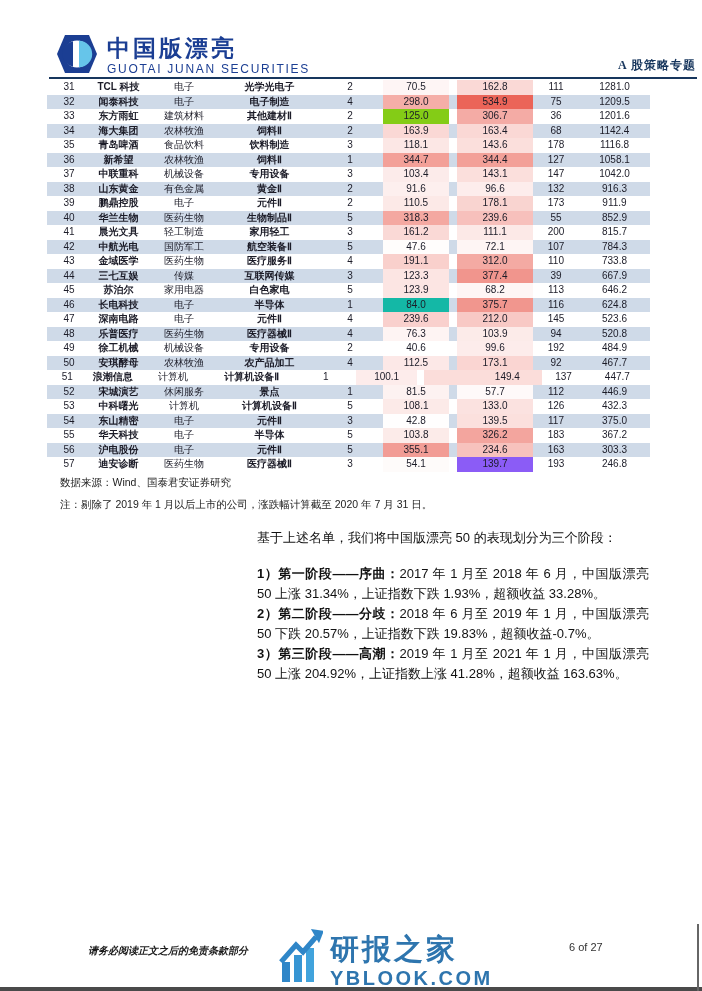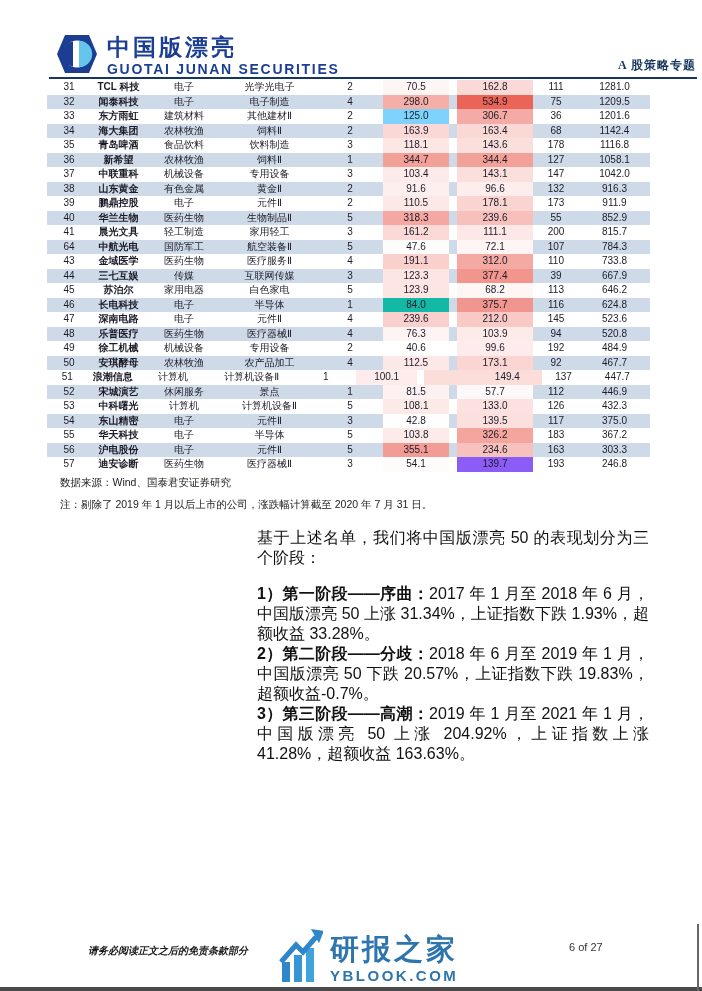--- a/index.html
+++ b/index.html
@@ -3,57 +3,57 @@
 <meta charset="utf-8">
 <style>
   html,body{margin:0;padding:0;background:#ffffff;}
   .page{position:relative;width:702px;height:991px;background:#ffffff;overflow:hidden;
         font-family:"Liberation Sans",sans-serif;color:#1c1c28;}
 
   
   .brand{position:absolute;left:56px;top:34px;display:flex;align-items:center;gap:9px;}
   .brand-txt{display:flex;flex-direction:column;}
   .brand-cn{font-size:23px;font-weight:bold;color:#1b3e93;letter-spacing:3px;line-height:1.05;}
-  .brand-en{font-size:14px;font-weight:bold;color:#1b3e93;letter-spacing:1.7px;margin-top:2px;text-align:right;}
+  .brand-en{font-size:12px;font-weight:normal;color:#1b3e93;letter-spacing:1.7px;margin-top:2px;text-align:right;}
   .doc-type{position:absolute;right:6px;top:57px;font-size:12px;font-weight:bold;
             color:#17365d;font-family:"Liberation Serif",serif;letter-spacing:1px;}
   .rule{position:absolute;left:49px;top:77px;width:648px;height:2px;background:#17365d;}
 
   
   .tbl{position:absolute;left:47px;top:80px;width:603px;}
   .trow{display:flex;height:14.5px;align-items:stretch;}
   .trow.alt{background:#cfdae8;}
   .trow span{display:block;text-align:center;font-size:10px;line-height:14.5px;white-space:nowrap;overflow:hidden;}
   .c0{width:44px;}
   .c1{width:55px;font-weight:bold;}
   .c2{width:76px;}
-  .c3{width:95px;}
+  .c3{width:95px;font-weight:bold;}
   .c4{width:66px;}
   .c5{width:66px;}
   .cg{width:8px;}
   .c6{width:76px;}
   .c7{width:46px;}
   .c8{width:71px;}
   .src-line{position:absolute;left:60px;top:476px;font-size:10.5px;color:#222;}
   .note-line{position:absolute;left:60px;top:498px;font-size:10.5px;color:#222;}
 
   
-  .body-text{position:absolute;left:257px;top:528px;width:392px;font-size:16px;
+  .body-text{position:absolute;left:257px;top:528px;width:392px;font-size:13px;
              line-height:20px;text-align:justify;color:#111;}
   .body-text p{margin:0;}
   .intro{margin-bottom:16px !important;}
   .stage-lead{font-weight:bold;}
 
   
   .disclaimer{position:absolute;left:88px;top:944px;font-size:10px;font-weight:bold;
               font-style:italic;color:#1a1a1a;}
   .yb-logo{position:absolute;left:279px;top:928px;display:flex;gap:7px;align-items:flex-start;}
   .yb-txt{display:flex;flex-direction:column;margin-top:7px;}
   .yb-cn{font-size:29px;font-weight:bold;color:#2e75ae;letter-spacing:3px;line-height:1;}
-  .yb-en{font-size:15px;font-weight:bold;color:#2e75ae;letter-spacing:2.5px;margin-top:3px;}
+  .yb-en{font-size:20px;font-weight:bold;color:#2e75ae;letter-spacing:2.5px;margin-top:3px;}
   .page-num{position:absolute;left:569px;top:941px;font-size:11px;color:#333;}
 
   .bottom-edge{position:absolute;left:0;bottom:0;width:702px;height:4px;background:#4a4a4a;}
   .right-edge{position:absolute;right:3px;top:924px;width:2px;height:67px;background:#666;}
 </style>
 </head>
 <body>
 
 <div class="page">
 
@@ -98,21 +98,21 @@
         <span class="c6" style="background: rgb(235, 100, 88);">534.9</span>
         <span class="c7">75</span>
         <span class="c8">1209.5</span>
       </div>
       <div class="trow">
         <span class="c0">33</span>
         <span class="c1">东方雨虹</span>
         <span class="c2">建筑材料</span>
         <span class="c3">其他建材Ⅱ</span>
         <span class="c4">2</span>
-        <span class="c5" style="background: #7dd3fc;">125.0</span>
+        <span class="c5" style="background: #84cc16;">125.0</span>
         <span class="cg"></span>
         <span class="c6" style="background: rgb(244, 171, 165);">306.7</span>
         <span class="c7">36</span>
         <span class="c8">1201.6</span>
       </div>
       <div class="trow alt">
         <span class="c0">34</span>
         <span class="c1">海大集团</span>
         <span class="c2">农林牧渔</span>
         <span class="c3">饲料Ⅱ</span>
@@ -201,21 +201,21 @@
         <span class="c2">轻工制造</span>
         <span class="c3">家用轻工</span>
         <span class="c4">3</span>
         <span class="c5" style="background: rgb(250, 217, 214);">161.2</span>
         <span class="cg"></span>
         <span class="c6" style="background: rgb(252, 233, 231);">111.1</span>
         <span class="c7">200</span>
         <span class="c8">815.7</span>
       </div>
       <div class="trow alt">
-        <span class="c0">64</span>
+        <span class="c0">42</span>
         <span class="c1">中航光电</span>
         <span class="c2">国防军工</span>
         <span class="c3">航空装备Ⅱ</span>
         <span class="c4">5</span>
         <span class="c5" style="background: rgb(255, 253, 252);">47.6</span>
         <span class="cg"></span>
         <span class="c6" style="background: rgb(254, 245, 244);">72.1</span>
         <span class="c7">107</span>
         <span class="c8">784.3</span>
       </div>

